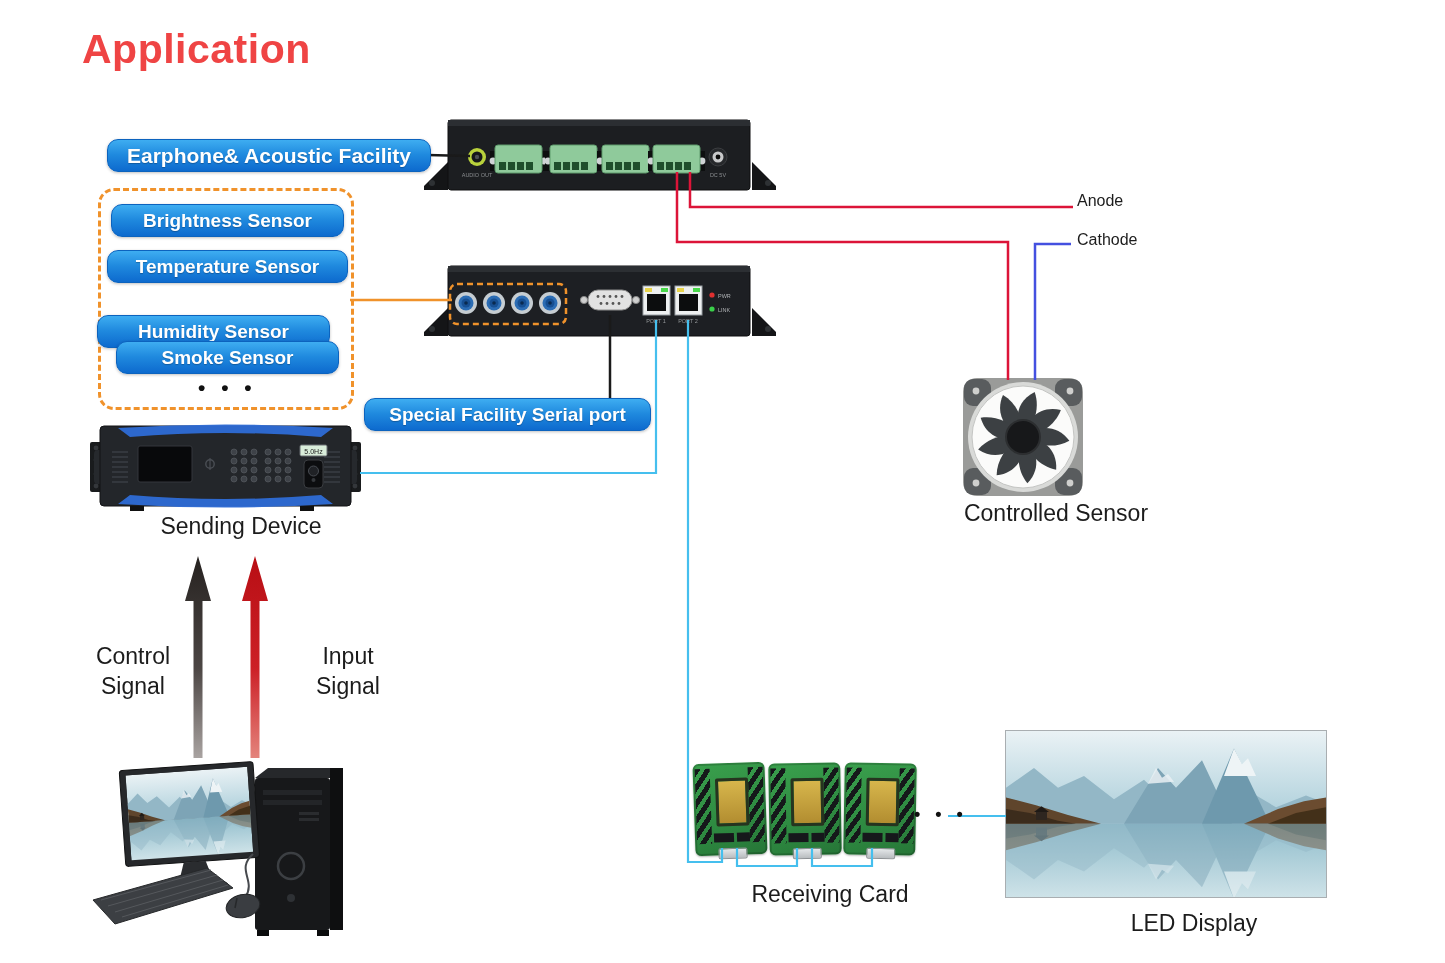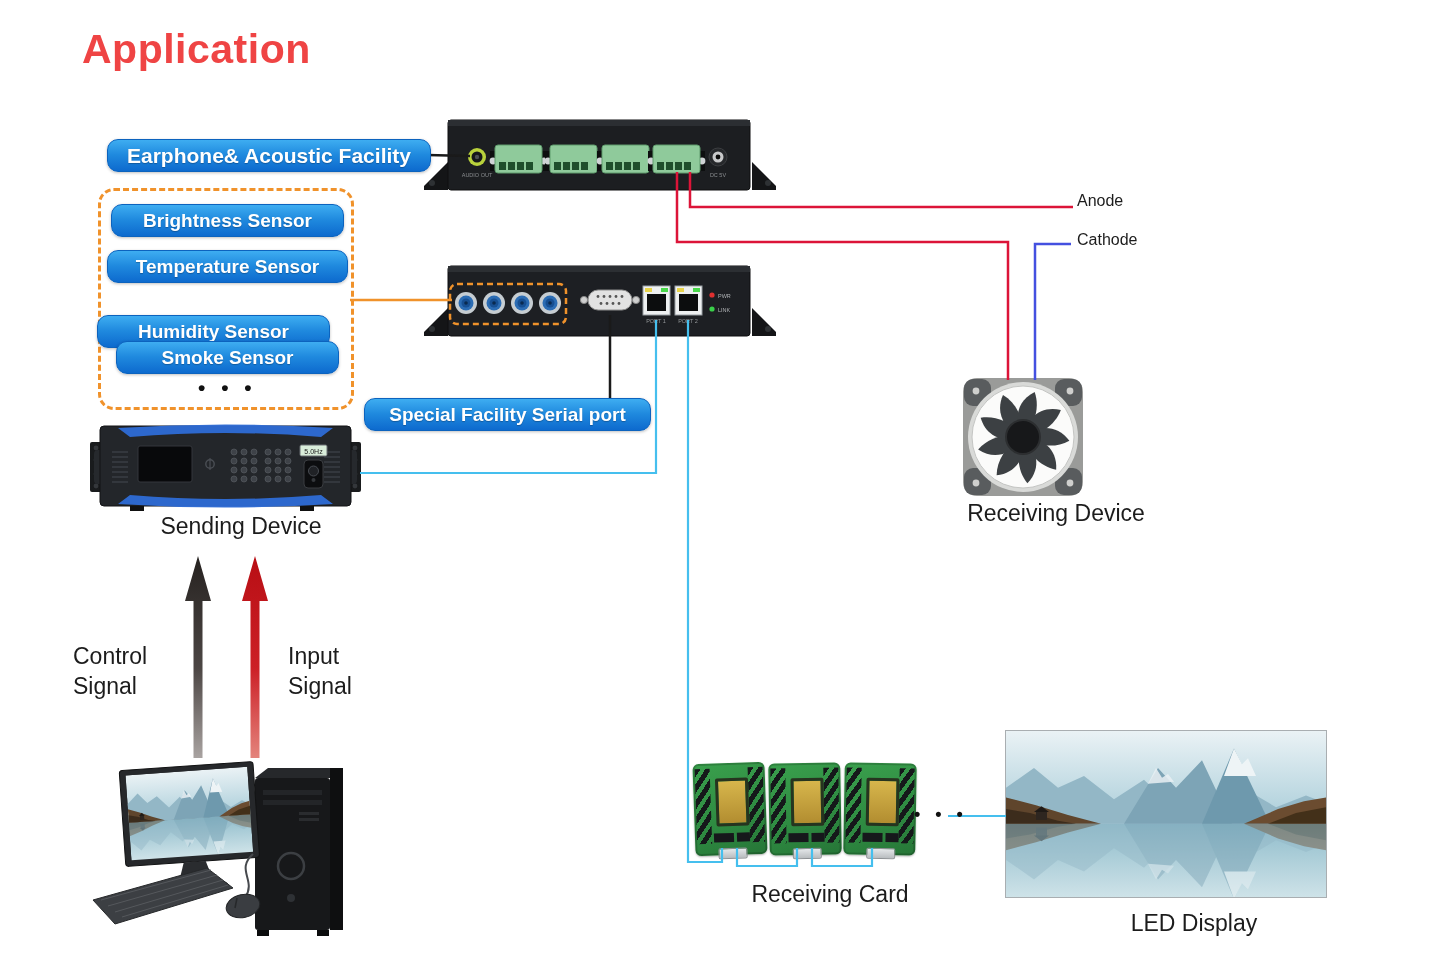--- a/index.html
+++ b/index.html
@@ -9,21 +9,21 @@
   .title{left:82px;top:26px;font-size:41px;font-weight:700;color:#ef4444;letter-spacing:0.5px;z-index:8;}
   .bluebtn{position:absolute;height:31px;z-index:8;
     background:linear-gradient(180deg,#3eadf1 0%,#1f89de 48%,#0d6ace 100%);
     border:1px solid #0c63be;border-radius:11px;color:#fff;font-weight:700;font-size:19px;
     display:flex;align-items:center;justify-content:center;
     box-shadow:0 1px 3px rgba(0,0,0,.25);text-shadow:0 1px 1px rgba(0,0,0,.25);}
   .dashedbox{position:absolute;left:98px;top:188px;width:250px;height:216px;
     border:3px dashed #f0922b;border-radius:16px;z-index:2;}
   .caption{position:absolute;color:#1c1c1c;font-size:23px;z-index:8;transform:translateX(-50%);white-space:nowrap;margin-left:28px;}
   .siglabel{position:absolute;color:#1c1c1c;font-size:23px;z-index:8;transform:translateX(-50%);
-    width:120px;text-align:left;line-height:1.32;}
+    width:120px;text-align:center;line-height:1.32;}
   .dots{position:absolute;color:#111;font-weight:700;z-index:8;letter-spacing:5px;}
   .wiretext{position:absolute;color:#1c1c1c;font-size:16px;z-index:8;white-space:nowrap;}
   svg text{font-family:"Liberation Sans",sans-serif;}
   .devsvg{position:absolute;z-index:4;}
   .wires{position:absolute;left:0;top:0;z-index:6;pointer-events:none;}
   
   .rcard{position:absolute;width:72px;height:92px;z-index:5;border-radius:6px;
     background:linear-gradient(160deg,#3aa04d 0%,#2e8a41 60%,#267537 100%);
     box-shadow:inset 0 0 0 2px rgba(0,0,0,.18),0 1px 2px rgba(0,0,0,.3);}
   .rcard .connL,.rcard .connR{position:absolute;top:5px;bottom:12px;width:15px;
@@ -436,20 +436,20 @@
     <polyline points="948,816 1006,816" fill="none" stroke-width="2.2" stroke="#45bfee"></polyline>
 
     <path d="M198,556 L211,601 L202.5,601 L202.5,758 L193.5,758 L193.5,601 L185,601 Z" fill="url(#gradDark)"></path>
     <path d="M255,556 L268,601 L259.5,601 L259.5,758 L250.5,758 L250.5,601 L242,601 Z" fill="url(#gradRed)"></path>
   </svg>
 
   <div class="wiretext" style="left:1077px;top:192px;">Anode</div>
   <div class="wiretext" style="left:1077px;top:231px;">Cathode</div>
 
   <div class="caption" style="left:213px;top:513px;">Sending Device</div>
-  <div class="caption" style="left:1028px;top:500px;">Receiving Device</div>
+  <div class="caption" style="left:1028px;top:500px;">Controlled Sensor</div>
   <div class="caption" style="left:802px;top:881px;">Receiving Card</div>
   <div class="caption" style="left:1166px;top:910px;">LED Display</div>
 
   <div class="siglabel" style="left:133px;top:641px;">Control Signal</div>
   <div class="siglabel" style="left:348px;top:641px;">Input Signal</div>
 
 </div>
 
 </body></html>

